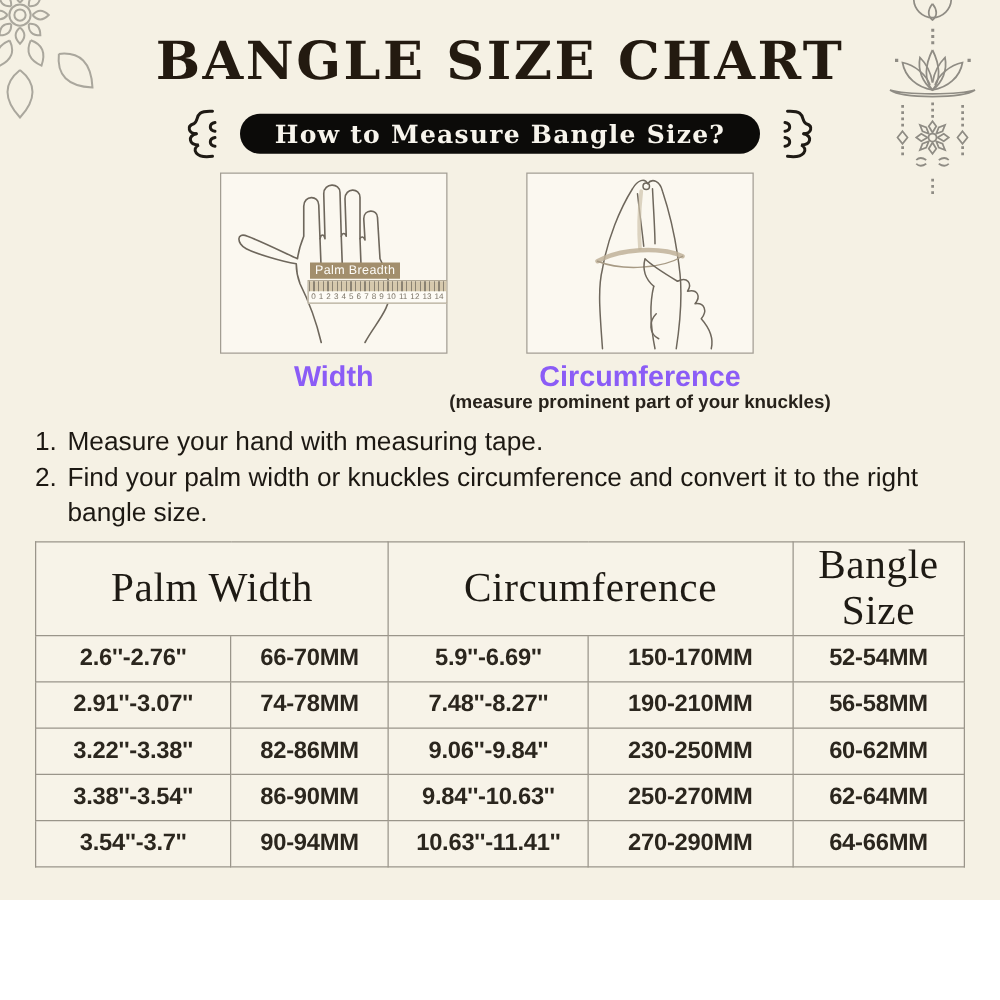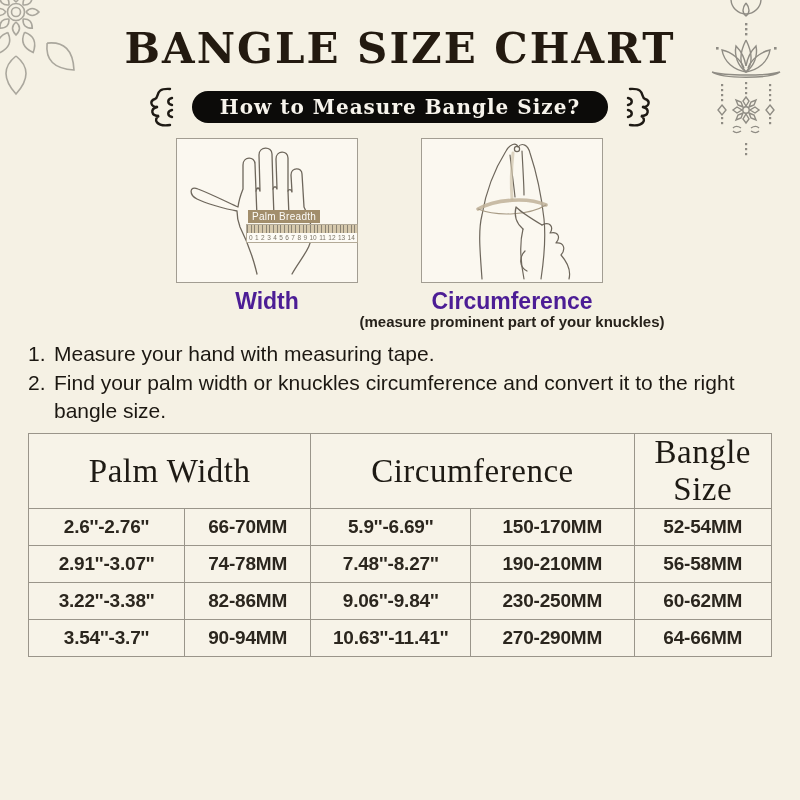--- a/index.html
+++ b/index.html
@@ -1,18 +1,18 @@
 <!DOCTYPE html>
 <html><head>
 <meta charset="utf-8">
 <style>
   html,body{margin:0;padding:0;}
   .page{
     position:relative;
-    width:800px;height:800px;
+    width:800px;height:720px;
     background:#f5f1e4;
     overflow:hidden;
     font-family:"Liberation Sans",sans-serif;
     color:#1e1812;
   }
   
   .mandala{position:absolute;top:0;left:0;}
   .hang-ornament{position:absolute;top:0;right:4px;}
   
   .title{
@@ -63,21 +63,21 @@
     font-family:"Liberation Sans",sans-serif;
   }
   .ruler-label{
     position:absolute;left:71px;top:71px;
     background:#a28e6c;color:#fdfcf8;
     font-size:10px;line-height:13px;padding:0 4px;
     letter-spacing:.3px;
   }
   .illus-caption{
     position:absolute;top:288px;
-    font-size:23px;font-weight:bold;color:#4c1d95;
+    font-size:23px;font-weight:bold;color:#8b5cf6;
     text-align:center;
   }
   #cap-width{left:176px;width:182px;}
   #cap-circ{left:391px;width:242px;}
   .illus-subcaption{
     position:absolute;top:313px;left:341px;width:342px;
     text-align:center;
     font-size:15px;font-weight:bold;color:#27221b;
   }
   
@@ -341,20 +341,27 @@
           <td>56-58MM</td>
         </tr>
         <tr>
           <td>3.22''-3.38''</td>
           <td>82-86MM</td>
           <td>9.06''-9.84''</td>
           <td>230-250MM</td>
           <td>60-62MM</td>
         </tr>
         <tr>
+          <td>3.38''-3.54''</td>
+          <td>86-90MM</td>
+          <td>9.84''-10.63''</td>
+          <td>250-270MM</td>
+          <td>62-64MM</td>
+        </tr>
+        <tr>
           <td>3.54''-3.7''</td>
           <td>90-94MM</td>
           <td>10.63''-11.41''</td>
           <td>270-290MM</td>
           <td>64-66MM</td>
         </tr>
       </tbody>
   </table>
 
 </div>

